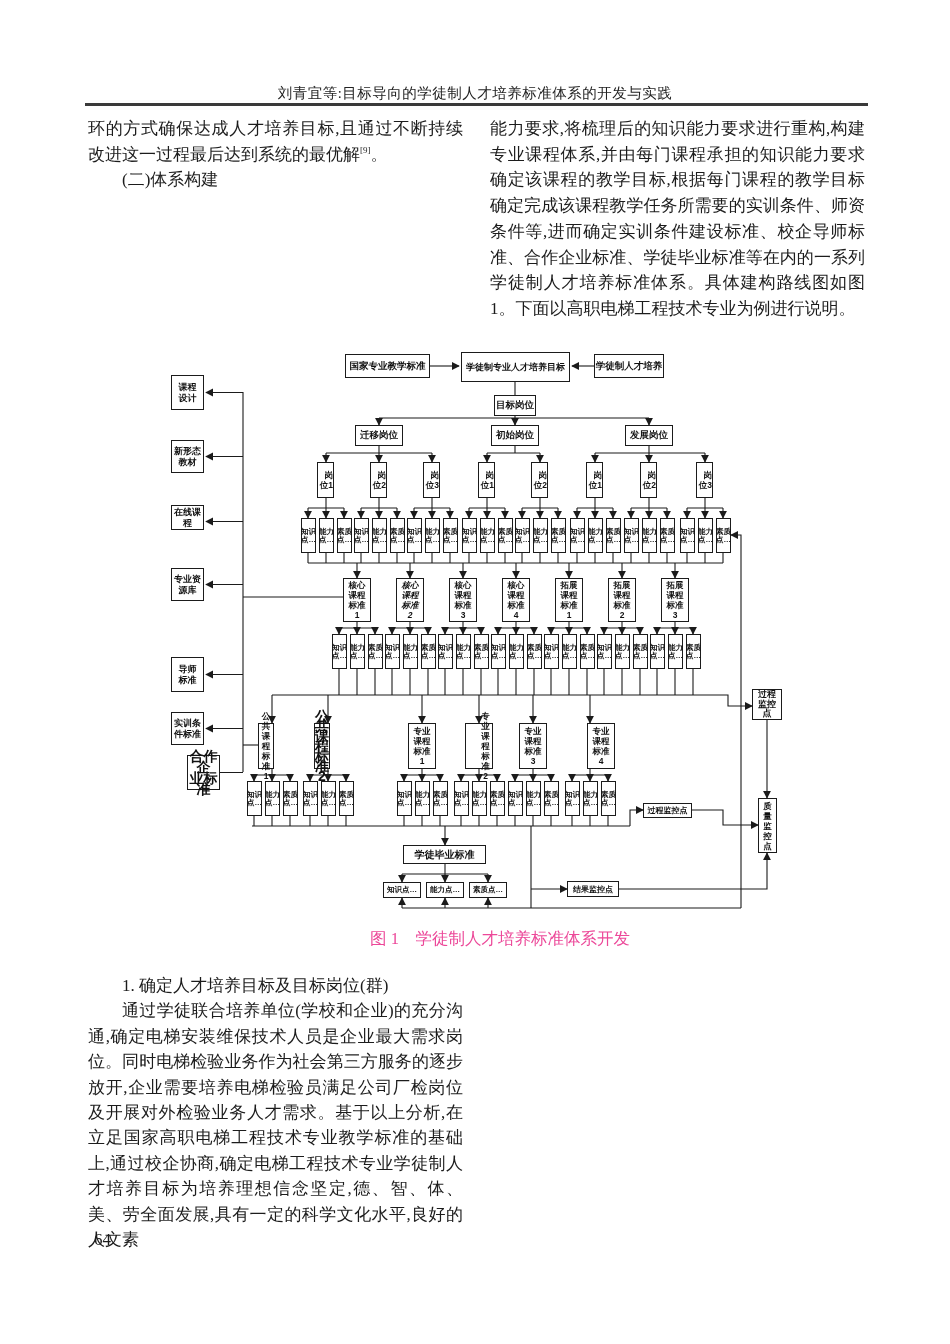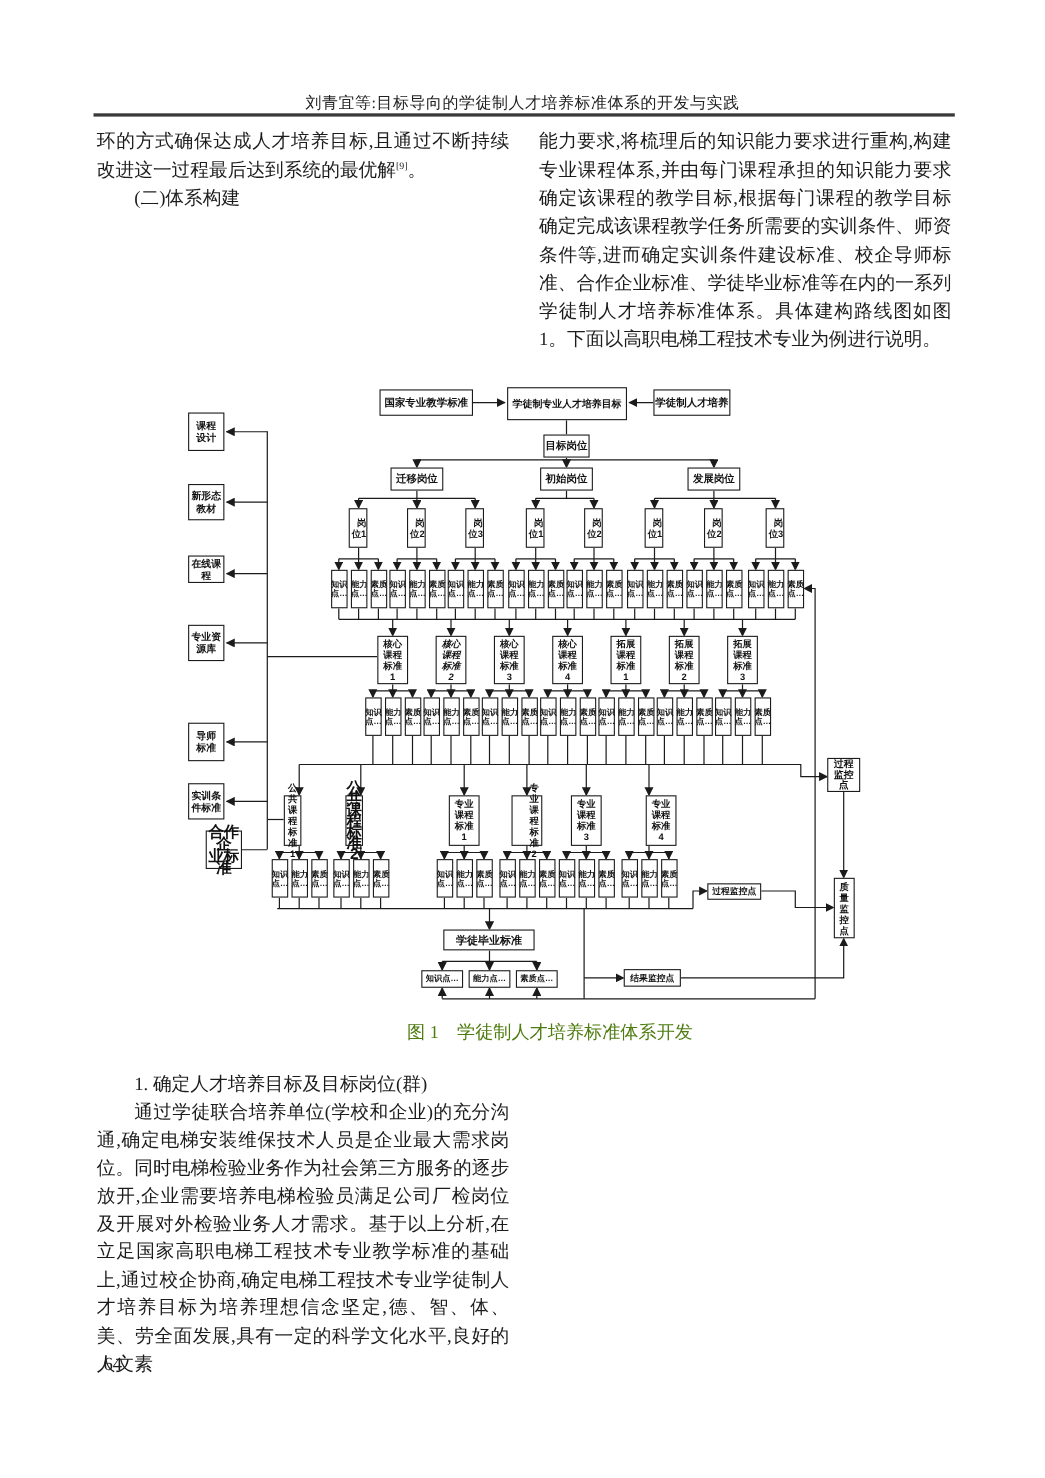--- a/index.html
+++ b/index.html
@@ -23,21 +23,21 @@
      justify-content:center;text-align:center;font-family:"Liberation Sans",sans-serif;
      font-weight:bold;color:#111;box-sizing:border-box;}
   .nw{white-space:nowrap;}
   .st{word-break:break-all;line-height:8px;}          
   .pv{word-break:break-all;line-height:10px;text-align:right;}         
   .tc{word-break:break-all;line-height:10px;padding:0 4px;} 
   .mq{word-break:break-all;line-height:10px;padding:0 4px;} 
   .mp{word-break:break-all;line-height:9.5px;padding:0 5px;} 
   .sb{white-space:pre-line;line-height:11px;}         
   .fig-caption{position:absolute;left:165px;top:928px;width:670px;text-align:center;
-     font-size:16.5px;color:#4d7c0f;}
+     font-size:16.5px;color:#ec4899;}
   .page-number{position:absolute;left:94px;top:1230px;font-size:17px;color:#1c1c1c;}
 </style>
 </head>
 <body>
 
 <div class="page">
   <div class="running-header">刘青宜等:目标导向的学徒制人才培养标准体系的开发与实践</div>
   <div class="header-rule"></div>
   <div class="col" id="col-tl">
       <p>环的方式确保达成人才培养目标,且通过不断持续改进这一过程最后达到系统的最优解<sup>[9]</sup>。</p>

